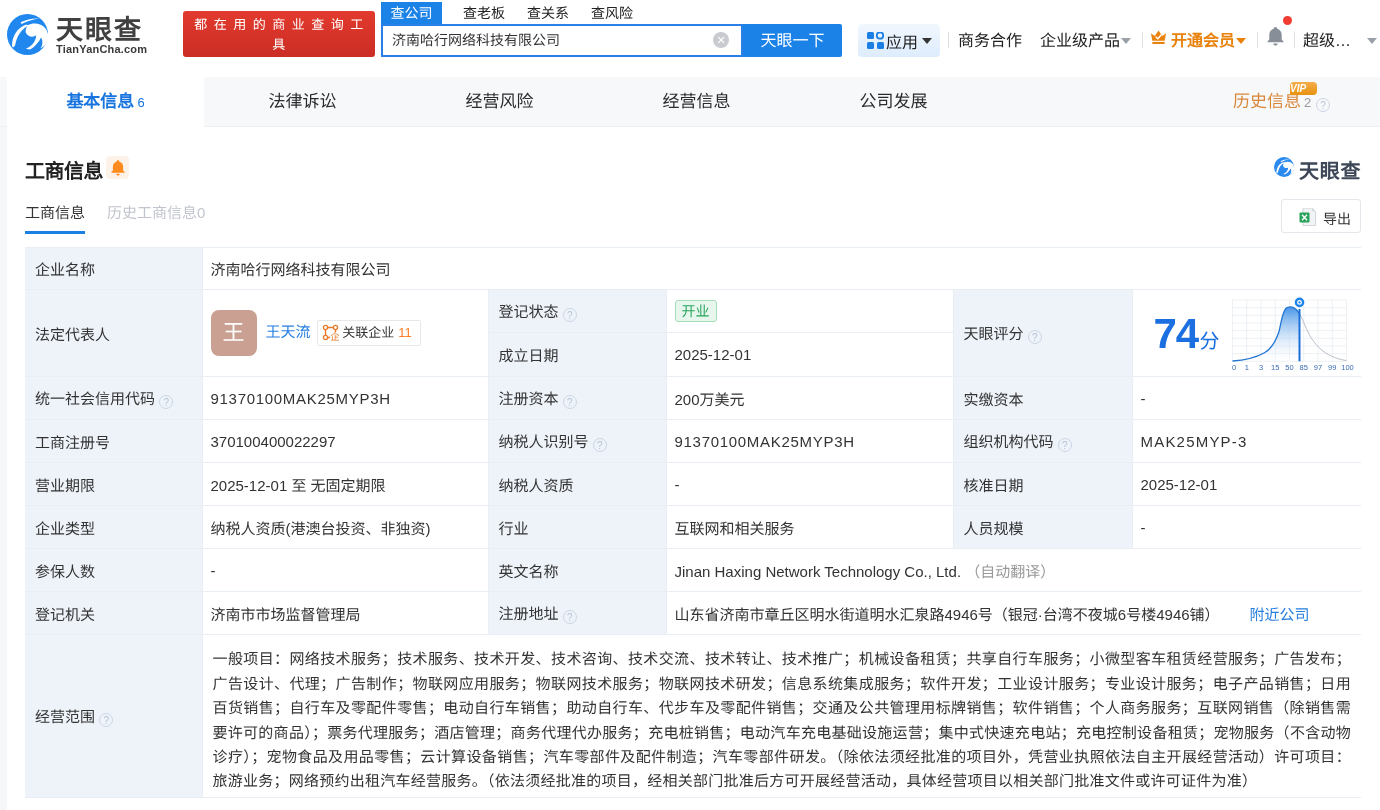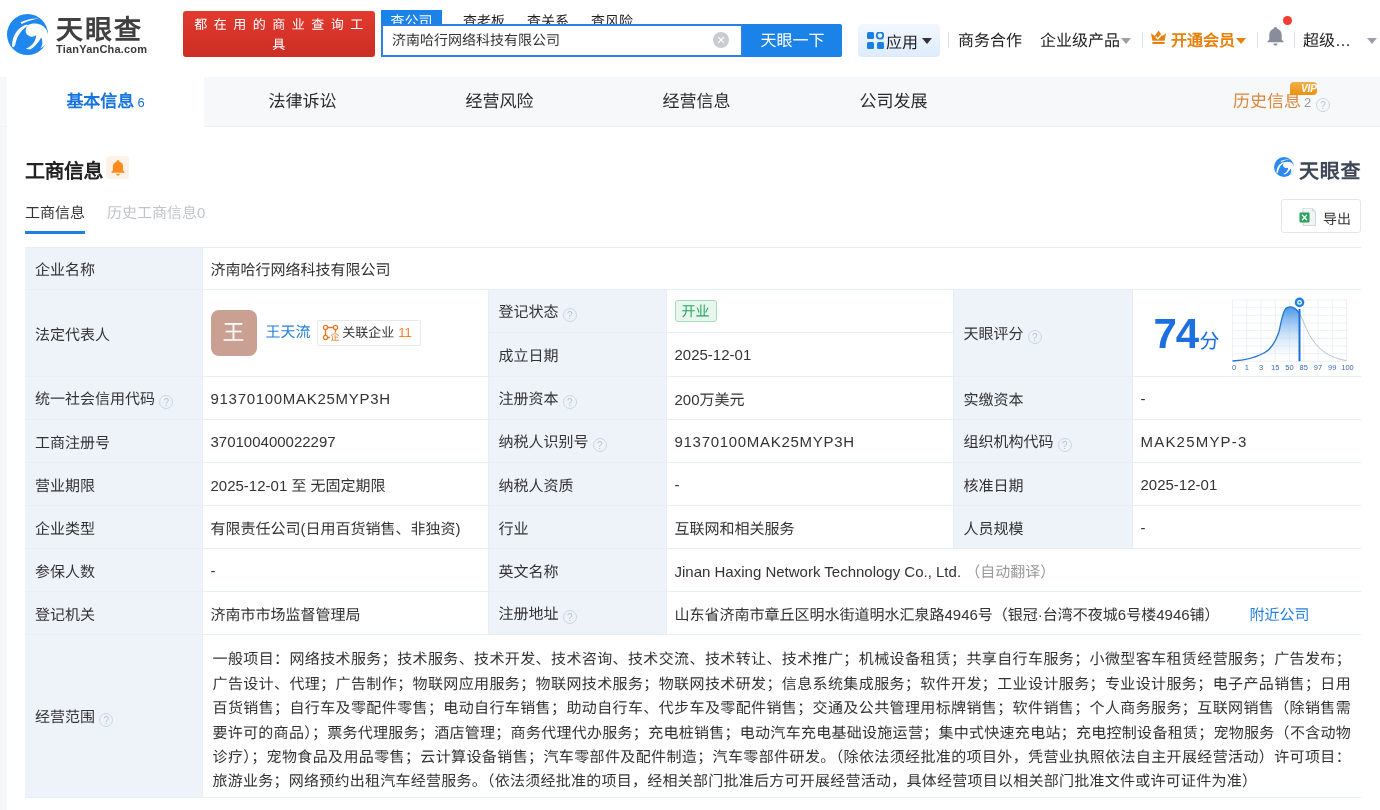--- a/index.html
+++ b/index.html
@@ -9,21 +9,21 @@
 #topbar { position:absolute; left:0; top:0; width:1380px; height:77px; background:#fff; }
 #logo { position:absolute; left:7px; top:14px; }
 #logo-text { position:absolute; left:56px; top:17px; }
 #logo-text .cn { font-size:27px; font-weight:bold; color:#404040; letter-spacing:2px; line-height:27px; }
 #logo-text .en { font-size:11px; font-weight:bold; color:#3a3a3a; letter-spacing:0.2px; margin-top:-1px; }
 #redbox { position:absolute; left:152px; top:11px; width:192px; height:46px; border-radius:3px;
   background:linear-gradient(180deg,#e23a2e,#cb2d24); color:#fff; text-align:center;margin-left:31px; }
 #redbox .l1 { font-size:13px; letter-spacing:6.5px; margin-top:4px; margin-left:6px; line-height:20px;}
 #redbox .l2 { font-size:13px; letter-spacing:0.2px; line-height:19px;font-family:Liberation Serif, serif; }
 
-#stabs { position:absolute; left:381px; top:10px; height:22px; }
+#stabs { position:absolute; left:381px; top:2px; height:22px; }
 #stabs .t { display:inline-block; font-size:14px; color:#222; line-height:22px; vertical-align:top; }
 #stabs .active { background:#1b82e8; color:#fff; width:61px; text-align:center; margin-right:10px;}
 #stabs .o { margin:0 11px; }
 #searchbox { position:absolute; left:381px; top:24px; width:362px; height:33px; background:#fff;
   border:2px solid #2a7fe8; padding-left:9px; font-size:14px; color:#333; line-height:29px; }
 #clearx { position:absolute; left:713px; top:32px; width:16px; height:16px; border-radius:50%; background:#c9cbd0; color:#fff; font-size:11px; text-align:center; line-height:16px; }
 #searchbtn { position:absolute; left:743px; top:24px; width:99px; height:33px; background:#1b82e8;
   color:#fff; font-size:16px; text-align:center; line-height:33px; border-radius:0 2px 2px 0; }
 
 #appbtn { position:absolute; left:858px; top:24px; width:82px; height:33px; border-radius:4px;
@@ -36,21 +36,21 @@
 .menu-item { position:absolute; top:30px; font-size:16px; color:#222; line-height:22px; }
 #vipitem { color:#e8820c; font-weight:bold; }
 #belldot { position:absolute; left:1283px; top:16px; width:9px; height:9px; background:#f23c31; border-radius:50%; }
 
 #navrow { position:absolute; left:0; top:77px; width:1380px; height:50px; background:#f7f8fa; border-bottom:1px solid #f0f0f0; }
 #navrow .tab { position:absolute; top:0; height:50px; width:197px; text-align:center; font-size:17px; color:#2b2b2b; line-height:50px; }
 #navrow .tab.active { background:#fff; color:#1875e0; font-weight:bold; }
 #navrow .cnt { font-size:13px; font-weight:normal; margin-left:3px; color:#1875e0;}
 #histtab { color:#d9873b !important; }
 #histtab .c2 { font-size:13px; color:#999; margin-left:3px; }
-.vipbadge { position:absolute; left:1290px; top:5px; width:27px; height:13px; background:linear-gradient(180deg,#f4ae4a,#e8920f); border-radius:4px 4px 4px 0; color:#fff; font-size:10px; font-weight:bold; font-style:italic; text-align:right; line-height:13px; }
+.vipbadge { position:absolute; left:1290px; top:5px; width:27px; height:13px; background:linear-gradient(180deg,#f4ae4a,#e8920f); border-radius:4px 4px 4px 0; color:#fff; font-size:10px; font-weight:bold; font-style:italic; text-align:left; line-height:13px; }
 .qmark { display:inline-block; width:14px; height:14px; border-radius:50%; border:1px solid #ccd6e4; color:#b6c4d6; font-size:10px; text-align:center; line-height:13px; vertical-align:-2px; font-weight:normal; }
 
 #sect-title { position:absolute; left:25px; top:155px; font-size:20px; font-weight:bold; color:#222; letter-spacing:-0.5px; }
 #bellbadge { position:absolute; left:106px; top:156px; width:23px; height:23px; background:#fdf2e7; border-radius:4px; text-align:center; }
 #wm { position:absolute; left:1274px; top:157px; }
 #wm .t { position:absolute; left:25px; top:-2px; font-size:20px; font-weight:bold; color:#3d4757; width:80px; letter-spacing:0.8px;}
 #subtabs { position:absolute; left:25px; top:204px; font-size:15px; }
 #subtabs .a { color:#333; display:inline-block; line-height:17px; padding-bottom:10px; border-bottom:3px solid #1b7fe4; vertical-align:top; }
 #subtabs .b { color:#c0c4cc; margin-left:22px; display:inline-block; line-height:17px; vertical-align:top; }
 #exportbtn { position:absolute; left:1281px; top:199px; width:80px; height:34px; border:1px solid #e3e6ea; border-radius:3px; background:#fff; font-size:14px; color:#333; }
@@ -260,21 +260,21 @@
   <tr>
     <td class="lb noleft">营业期限</td>
     <td>2025-12-01 至 无固定期限</td>
     <td class="lb">纳税人资质</td>
     <td>-</td>
     <td class="lb">核准日期</td>
     <td class="noright">2025-12-01</td>
   </tr>
   <tr>
     <td class="lb noleft">企业类型</td>
-    <td>有限责任公司(日用百货销售、非独资)</td>
+    <td>纳税人资质(港澳台投资、非独资)</td>
     <td class="lb">行业</td>
     <td>互联网和相关服务</td>
     <td class="lb">人员规模</td>
     <td class="noright">-</td>
   </tr>
   <tr>
     <td class="lb noleft">参保人数</td>
     <td>-</td>
     <td class="lb">英文名称</td>
     <td colspan="3" class="noright">Jinan Haxing Network Technology Co., Ltd. <span class="gray">（自动翻译）</span></td>

